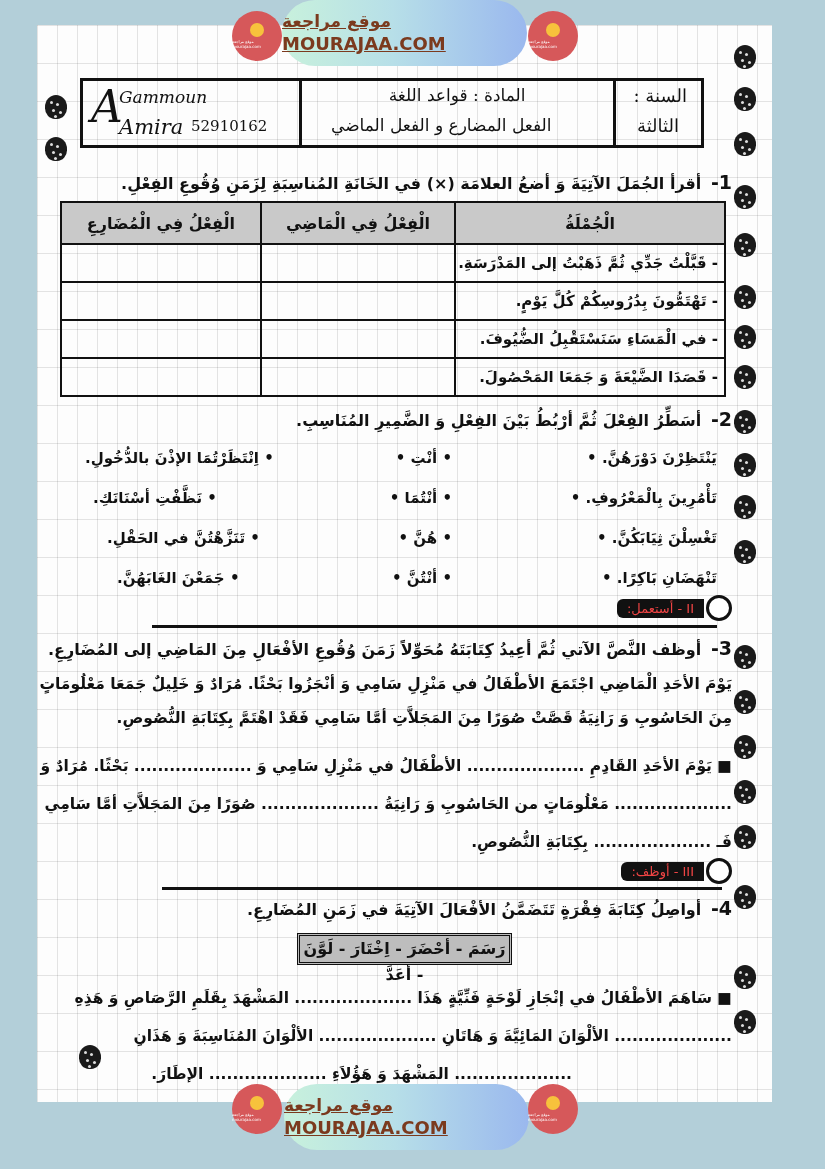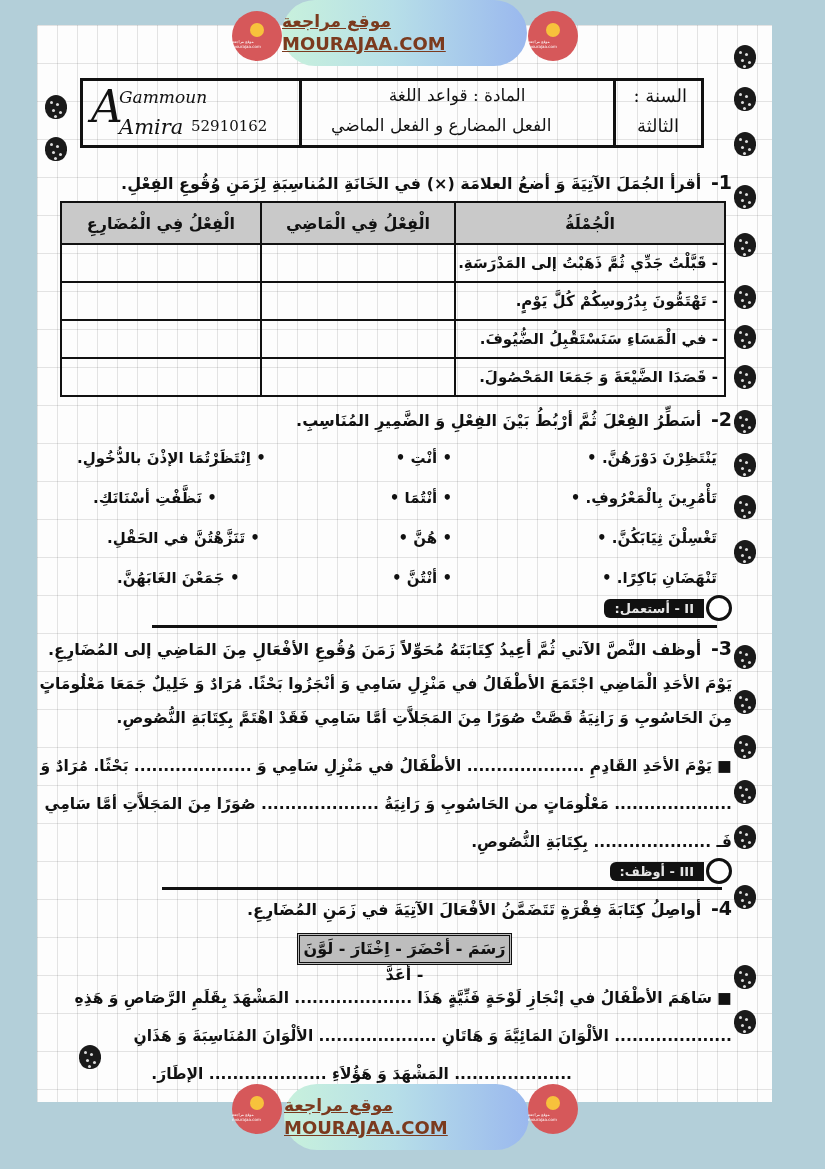--- a/index.html
+++ b/index.html
@@ -55,21 +55,21 @@
   .q b.num { font-size: 19px; margin-left: 4px; }
 
   table.t1 { position: absolute; left: 23px; top: 176px; width: 666px; border-collapse: collapse; direction: rtl; }
   table.t1 td, table.t1 th { border: 2px solid #111; height: 38px; }
   table.t1 th { background: #c9c9c9; font-size: 16px; font-weight: bold; height: 42px; }
   table.t1 td.s { text-align: right; padding-right: 6px; font-size: 15px; font-weight: bold; width: 270px; }
 
   .match { position: absolute; direction: rtl; font-weight: bold; font-size: 15px; white-space: nowrap; }
 
   .sec { position: absolute; right: 40px; height: 26px; display: flex; align-items: center; direction: rtl; }
-  .sec .lbl { background: #111; color: #e5e5e5; font-weight: bold; font-size: 13px; padding: 2px 10px; border-radius: 6px 0 0 6px; }
+  .sec .lbl { background: #111; color: #ef4444; font-weight: normal; font-size: 13px; padding: 2px 10px; border-radius: 6px 0 0 6px; }
   .sec .ico { width: 26px; height: 26px; border-radius: 50%; border: 3px solid #111; background: #fff; margin-left: 2px; }
   .rule { position: absolute; height: 3px; background: #111; }
 
   .para { position: absolute; right: 40px; direction: rtl; font-weight: bold; font-size: 15.5px; white-space: nowrap; line-height: 34px; }
   .verbs { position: absolute; left: 260px; top: 908px; width: 215px; height: 32px; border: 3px double #111; background: #bdbdbd; direction: rtl; text-align: center; font-weight: bold; font-size: 16px; line-height: 26px; }
 </style>
 </head>
 <body>
 
 <div class="badge" style="left:232px; top:11px;">
@@ -169,21 +169,21 @@
   <div class="match" style="right:55px; top:424px;"><span>يَنْتَظِرْنَ دَوْرَهُنَّ.</span> •</div>
   <div class="match" style="right:55px; top:464px;"><span>تَأْمُرِينَ بِالْمَعْرُوفِ.</span> •</div>
   <div class="match" style="right:55px; top:504px;"><span>تَغْسِلْنَ ثِيَابَكُنَّ.</span> •</div>
   <div class="match" style="right:55px; top:544px;"><span>تَنْهَضَانِ بَاكِرًا.</span> •</div>
 
   <div class="match" style="right:320px; top:424px;">• <span>أنْتِ</span> •</div>
   <div class="match" style="right:320px; top:464px;">• <span>أنْتُمَا</span> •</div>
   <div class="match" style="right:320px; top:504px;">• <span>هُنَّ</span> •</div>
   <div class="match" style="right:320px; top:544px;">• <span>أنْتُنَّ</span> •</div>
 
-  <div class="match" style="left:40px; top:424px;">• <span>اِنْتَظَرْتُمَا الإذْنَ بالدُّخُولِ.</span></div>
+  <div class="match" style="left:40px; top:424px;padding-left:8px;">• <span>اِنْتَظَرْتُمَا الإذْنَ بالدُّخُولِ.</span></div>
   <div class="match" style="left:56px; top:464px;">• <span>نَظَّفْتِ أسْنَانَكِ.</span></div>
   <div class="match" style="left:70px; top:504px;">• <span>تَنَزَّهْتُنَّ في الحَقْلِ.</span></div>
   <div class="match" style="left:80px; top:544px;">• <span>جَمَعْنَ الغَابَهُنَّ.</span></div>
 
   <div class="sec" style="top:570px;">
     <span class="ico"></span>
     <span class="lbl">II - أستعمل:</span>
   </div>
   <div class="rule" style="left:115px; width:565px; top:600px;"></div>
 

